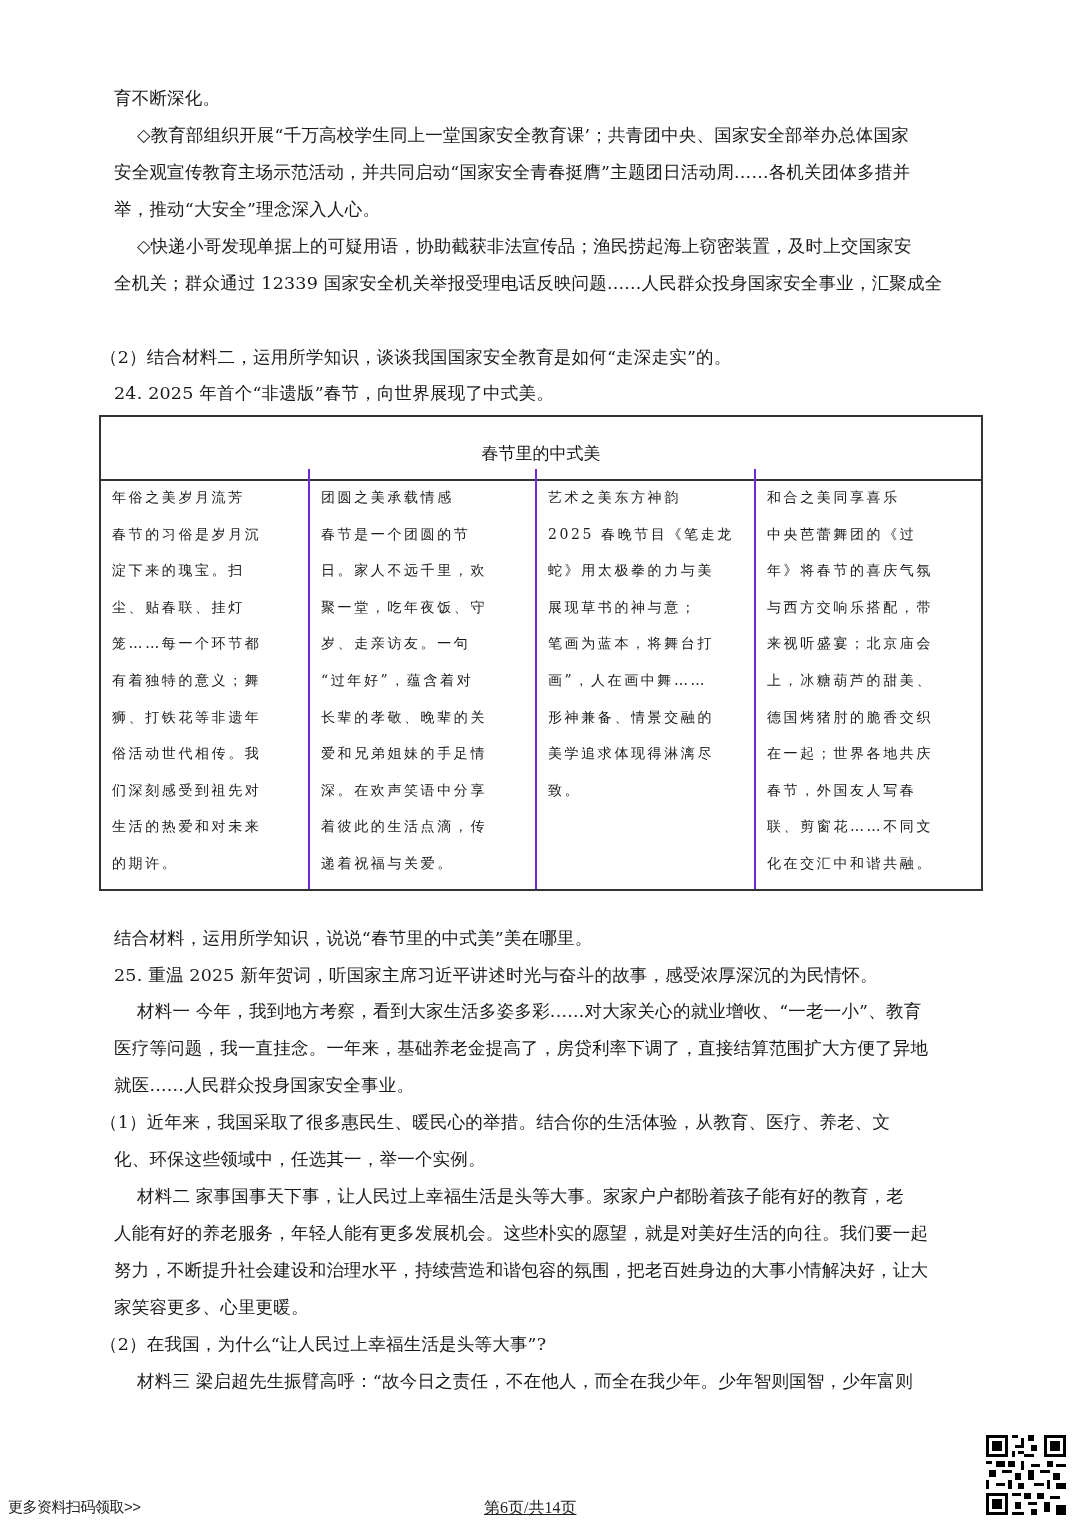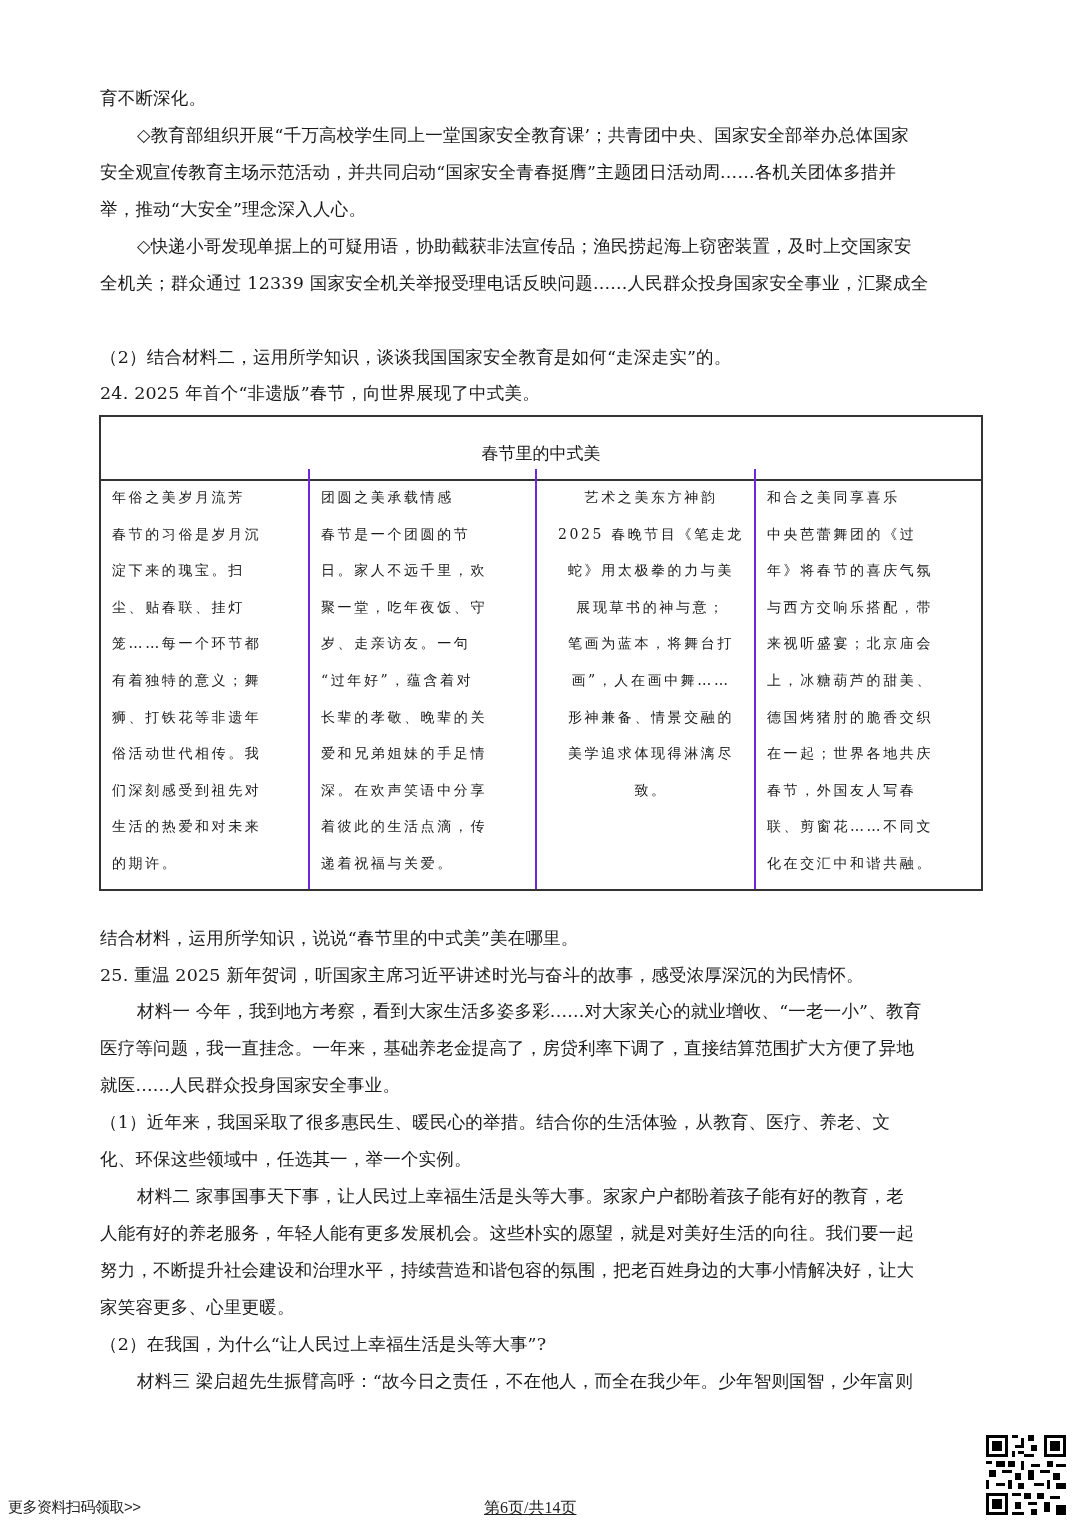--- a/index.html
+++ b/index.html
@@ -3,21 +3,21 @@
   <meta charset="utf-8">
   <style>
     html, body { margin: 0; padding: 0; background: #ffffff; }
     body {
       width: 1080px; height: 1527px; position: relative; overflow: hidden;
       font-family: "DejaVu Serif", "Liberation Serif", serif;
       color: #1a1a1a;
     }
     .page { position: absolute; left: 0; top: 0; width: 1080px; height: 1527px; }
     .line {
-      position: absolute; left: 100px; width: 880px;
+      position: absolute; left: 114px; width: 880px;
       font-size: 17.5px; line-height: 24px; white-space: nowrap;
       letter-spacing: 0.2px;
     }
     .indent { left: 137px; }
     .q { left: 100px; }
     
     .tbl {
       position: absolute; left: 99px; top: 415px; width: 884px; height: 476px;
       border: 2px solid #333; box-sizing: border-box;
     }
@@ -26,21 +26,21 @@
       border-bottom: 2px solid #333; box-sizing: border-box;
       text-align: center; font-size: 17px; line-height: 48px;
     }
     .col {
       position: absolute; top: 52px; bottom: 0; box-sizing: border-box;
       padding: 10px 0 0 11px;
     }
     .col + .col { border-left: 2px solid #6d28d9; }
     .col-1 { left: 0; width: 207px; }
     .col-2 { left: 207px; width: 227px; }
-    .col-3 { left: 434px; width: 219px; text-align: center; }
+    .col-3 { left: 434px; width: 219px; }
     .col-4 { left: 653px; width: 229px; }
     .cell-line {
       font-size: 14px; line-height: 36.6px; white-space: nowrap; letter-spacing: 2.6px;
     }
     .footer-left {
       position: absolute; left: 8px; top: 1498px;
       font-family: "Liberation Sans", "DejaVu Sans", sans-serif;
       font-size: 15px; color: #222; letter-spacing: -0.5px;
     }
     .footer-center {

